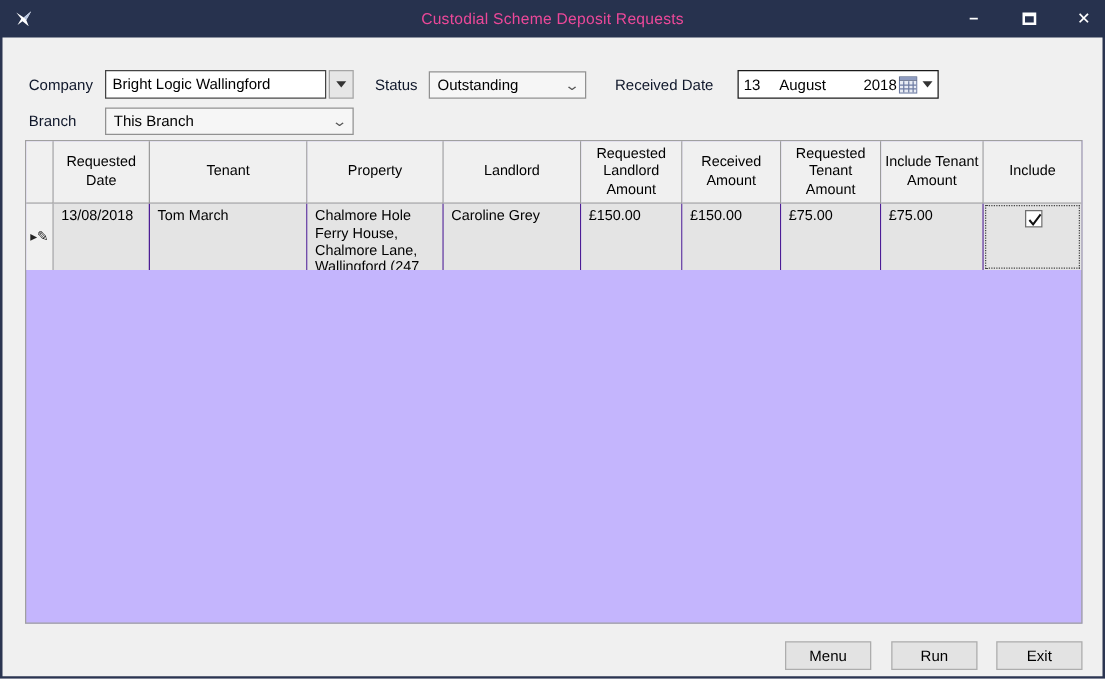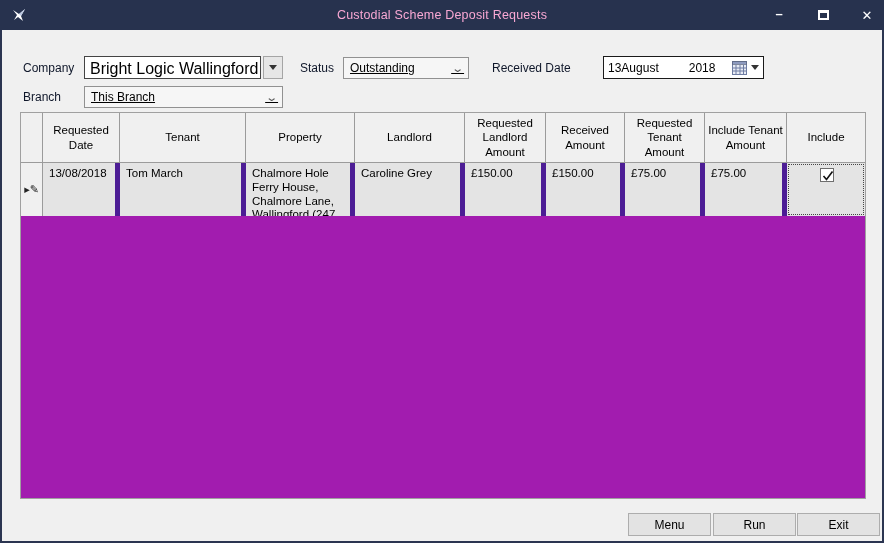--- a/index.html
+++ b/index.html
@@ -16,73 +16,73 @@
   html,body{width:884px;height:543px;overflow:hidden;}
   body{font-family:"Liberation Sans","DejaVu Sans",sans-serif;font-size:12px;color:#000;}
 
   .window{position:relative;width:884px;height:543px;background:var(--client-bg);
           border:2px solid var(--window-border);}
 
   
   .titlebar{position:absolute;left:-2px;top:-2px;width:884px;height:30px;
             background:var(--titlebar);display:flex;align-items:center;}
   .titlebar .app-icon{width:18px;height:18px;margin-left:10px;flex:0 0 auto;}
-  .titlebar .title{position:absolute;left:0;right:0;text-align:center;color:#f9a8d4;
+  .titlebar .title{position:absolute;left:0;right:0;text-align:center;color:#ec4899;
                    font-size:12.5px;letter-spacing:.2px;}
   .win-controls{position:absolute;right:8px;top:0;height:30px;display:flex;align-items:center;gap:26px;}
   .win-btn{color:#fff;width:18px;height:18px;display:flex;align-items:center;justify-content:center;
            font-size:13px;cursor:default;}
   .min-glyph{font-weight:bold;transform:translateY(-2px);}
   .max-box{width:11px;height:10px;border:2px solid #fff;border-top:3px solid #fff;background:transparent;}
   .close-glyph{font-weight:bold;}
 
   
   .label{position:absolute;font-size:12px;color:#0f172a;}
   .combo-classic{position:absolute;height:23px;display:flex;}
   .combo-classic .field{flex:1;background:#fff;border:1px solid #444;padding:3px 5px;
-                        font-size:16px;white-space:nowrap;overflow:hidden;}
+                        font-size:12px;white-space:nowrap;overflow:hidden;}
   .combo-classic .drop-btn{width:20px;margin-left:2px;background:#e6e6e6;border:1px solid #a5a5a5;
                            display:flex;align-items:center;justify-content:center;}
   .arrow-down{width:0;height:0;border-left:4px solid transparent;border-right:4px solid transparent;
               border-top:5px solid #333;}
   .combo-flat{position:absolute;height:22px;background:#f6f6f6;border:1px solid #919191;
-              display:flex;align-items:center;padding:0 6px;font-size:12px;text-decoration:underline;}
+              display:flex;align-items:center;padding:0 6px;font-size:12px;}
   .combo-flat .chev{margin-left:auto;color:#555;font-size:11px;transform:scaleX(1.4);}
 
   .datepicker{position:absolute;height:23px;background:#fff;border:1px solid #1a1a1a;
               display:flex;align-items:center;font-size:12px;}
   .datepicker .dp-day{margin-left:4px;}
-  .datepicker .dp-month{}
+  .datepicker .dp-month{margin-left:15px;}
   .datepicker .dp-year{margin-left:30px;}
   .datepicker .dp-icons{margin-left:auto;display:flex;align-items:center;gap:4px;padding-right:4px;}
 
   
-  .grid{position:absolute;left:18px;top:110px;width:846px;height:387px;background:#a21caf;
+  .grid{position:absolute;left:18px;top:110px;width:846px;height:387px;background:#c4b5fd;
         border:1px solid #a0a0a0;}
   .grid-header{display:grid;grid-template-columns:22px 77px 126px 109px 110px 81px 79px 80px 82px 1fr;
                height:50px;}
   .hcell{background:var(--header-bg);border-right:1px solid var(--grid-border);
          border-bottom:1px solid var(--grid-border);display:flex;align-items:center;
          justify-content:center;text-align:center;font-size:11.5px;line-height:1.25;padding:1px 2px;}
   .hcell:last-child{border-right:none;}
   .grid-row{display:grid;grid-template-columns:22px 77px 126px 109px 110px 81px 79px 80px 82px 1fr;
             height:53px;}
   .rowheader{background:#f0f0f0;border-right:1px solid var(--grid-border);display:flex;
              align-items:center;justify-content:center;font-size:11px;color:#222;}
-  .dcell{background:var(--row-bg);border-right:5px solid #4c1d95;padding:4px 4px 2px 6px;
+  .dcell{background:var(--row-bg);border-right:1px solid #4c1d95;padding:4px 4px 2px 6px;
          font-size:11.5px;line-height:1.2;overflow:hidden;}
   .dcell:last-child{border-right:none;}
   .include-cell{display:flex;justify-content:center;align-items:flex-start;padding-top:5px;
                 outline:1px dotted #444;outline-offset:-2px;}
   .checkbox{width:14px;height:14px;background:#fff;border:1px solid #6e6e6e;position:relative;}
   .checkbox svg{display:none;position:absolute;left:1px;top:1px;}
   .checkbox.checked svg{display:block;}
 
   
-  .btn{position:absolute;top:511px;width:83px;height:23px;background:var(--button-bg);
+  .btn{position:absolute;top:511px;width:69px;height:23px;background:var(--button-bg);
        border:1px solid var(--button-border);font-size:12px;display:flex;align-items:center;
        justify-content:center;cursor:default;font-family:"Liberation Sans",sans-serif;}
 </style>
 </head>
 <body>
 
 <div class="window">
 
   <div class="titlebar">
     <svg class="app-icon" viewBox="0 0 18 18">
@@ -111,21 +111,21 @@
     </div>
   </div>
 
   <div class="label" style="left:298px;top:59px;">Status</div>
   <div class="combo-flat" style="left:341px;top:55px;width:126px;">
     <span>Outstanding</span>
     <span class="chev">⌄</span>
   </div>
 
   <div class="label" style="left:490px;top:59px;">Received Date</div>
-  <div class="datepicker" style="left:601px;top:54px;width:161px;">
+  <div class="datepicker" style="left:588px;top:54px;width:161px;">
     <span class="dp-day">13</span>
     <span class="dp-month">August</span>
     <span class="dp-year">2018</span>
     <span class="dp-icons">
       <svg width="15" height="14" viewBox="0 0 15 14">
         <rect x="0.5" y="0.5" width="14" height="13" fill="#e8ecf4" stroke="#6f7da3"></rect>
         <rect x="0.5" y="0.5" width="14" height="3" fill="#8violet"></rect>
         <rect x="0.5" y="0.5" width="14" height="3" fill="#8e9bbf"></rect>
         <line x1="4" y1="4" x2="4" y2="13" stroke="#6f7da3"></line>
         <line x1="8" y1="4" x2="8" y2="13" stroke="#6f7da3"></line>

